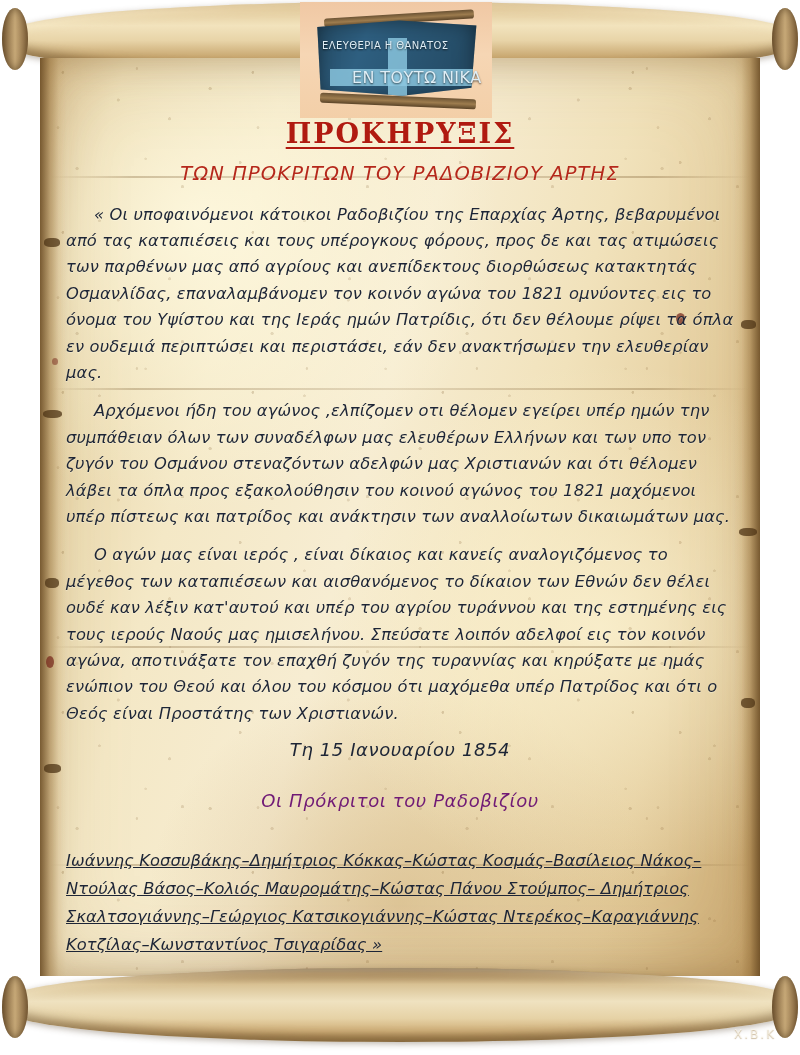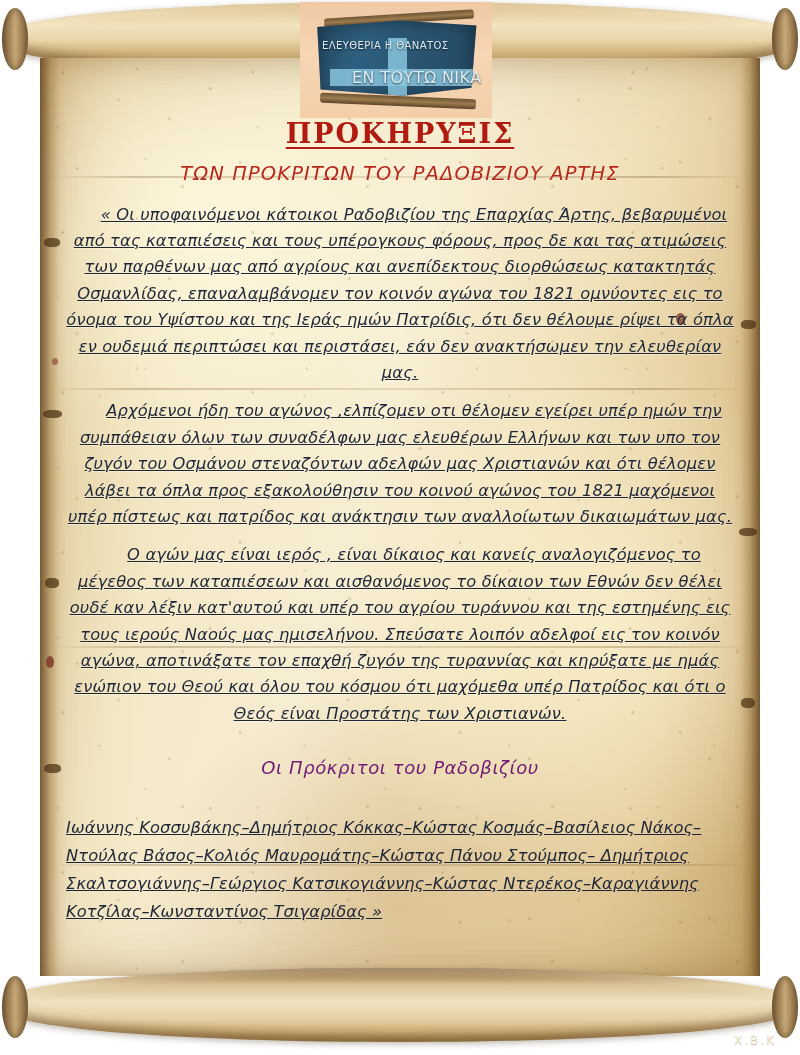--- a/index.html
+++ b/index.html
@@ -236,22 +236,21 @@
     font-family: "DejaVu Sans", sans-serif;
     font-style: italic;
     font-size: 16.3px;
     line-height: 1.62;
     letter-spacing: .15px;
     text-shadow: 0 1px 1px rgba(255,250,228,.45);
   }
   .body-text p {
     margin: 0 0 12px 0;
     text-indent: 28px;
-    text-align: center;
-    text-decoration: underline;
+    text-align: left;
   }
 
   .date-line {
     margin: 2px 0 0 0;
     text-align: center;
     color: #1d2536;
     font-family: "DejaVu Sans", sans-serif;
     font-style: italic;
     font-size: 18px;
     letter-spacing: .6px;
@@ -272,21 +271,21 @@
     font-style: italic;
     font-size: 16.3px;
     line-height: 1.72;
     letter-spacing: .1px;
     text-decoration: underline;
   }
 
   .watermark {
     position: absolute;
     right: 24px;
-    bottom: 8px;
+    bottom: 14px;
     color: rgba(255,252,240,.62);
     font-family: "DejaVu Sans", sans-serif;
     font-size: 12px;
     letter-spacing: 2px;
     text-shadow: 0 1px 1px rgba(150,115,60,.5);
   }
 </style>
 </head>
 <body>
 
@@ -345,20 +344,21 @@
     <div class="subtitle">
       <div>ΤΩΝ ΠΡΟΚΡΙΤΩΝ ΤΟΥ ΡΑΔΟΒΙΖΙΟΥ ΑΡΤΗΣ</div>
     </div>
 
     <div class="body-text">
       <p>« Οι υποφαινόμενοι κάτοικοι Ραδοβιζίου της Επαρχίας Άρτης, βεβαρυμένοι από τας καταπιέσεις και τους υπέρογκους φόρους, προς δε και τας ατιμώσεις των παρθένων μας από  αγρίους και ανεπίδεκτους διορθώσεως κατακτητάς Οσμανλίδας, επαναλαμβάνομεν τον κοινόν αγώνα του 1821 ομνύοντες εις το όνομα του Υψίστου και της Ιεράς ημών Πατρίδις, ότι δεν θέλουμε ρίψει   τα όπλα εν ουδεμιά περιπτώσει και περιστάσει, εάν δεν ανακτήσωμεν την ελευθερίαν μας.</p>
       <p>Αρχόμενοι ήδη του αγώνος ,ελπίζομεν οτι θέλομεν εγείρει υπέρ ημών την συμπάθειαν όλων των συναδέλφων μας ελευθέρων Ελλήνων και των υπο τον ζυγόν του Οσμάνου στεναζόντων αδελφών μας Χριστιανών και ότι θέλομεν λάβει τα όπλα προς εξακολούθησιν του κοινού αγώνος του 1821 μαχόμενοι υπέρ πίστεως και πατρίδος και ανάκτησιν των αναλλοίωτων δικαιωμάτων μας.</p>
       <p>Ο αγών μας είναι ιερός , είναι δίκαιος και κανείς αναλογιζόμενος το μέγεθος των καταπιέσεων και αισθανόμενος το δίκαιον των Εθνών δεν θέλει ουδέ καν λέξιν κατ'αυτού και υπέρ του αγρίου τυράννου και της εστημένης εις τους ιερούς  Ναούς μας ημισελήνου. Σπεύσατε λοιπόν αδελφοί εις τον κοινόν αγώνα, αποτινάξατε τον  επαχθή ζυγόν της τυραννίας και κηρύξατε με ημάς ενώπιον του Θεού και όλου του κόσμου ότι μαχόμεθα υπέρ Πατρίδος και ότι ο Θεός είναι Προστάτης των Χριστιανών.</p>
     </div>
 
+    <p class="date-line">Τη 15 Ιανουαρίου 1854</p>
 
     <p class="signers-head">Οι Πρόκριτοι του Ραδοβιζίου</p>
 
     <p class="signers">Ιωάννης Κοσσυβάκης–Δημήτριος Κόκκας–Κώστας Κοσμάς–Βασίλειος Νάκος–Ντούλας Βάσος–Κολιός Μαυρομάτης–Κώστας Πάνου Στούμπος– Δημήτριος Σκαλτσογιάννης–Γεώργιος Κατσικογιάννης–Κώστας Ντερέκος–Καραγιάννης Κοτζίλας–Κωνσταντίνος Τσιγαρίδας »</p>
   </div>
 
   <div class="watermark">X.B.K</div>
 
 </div>
 

